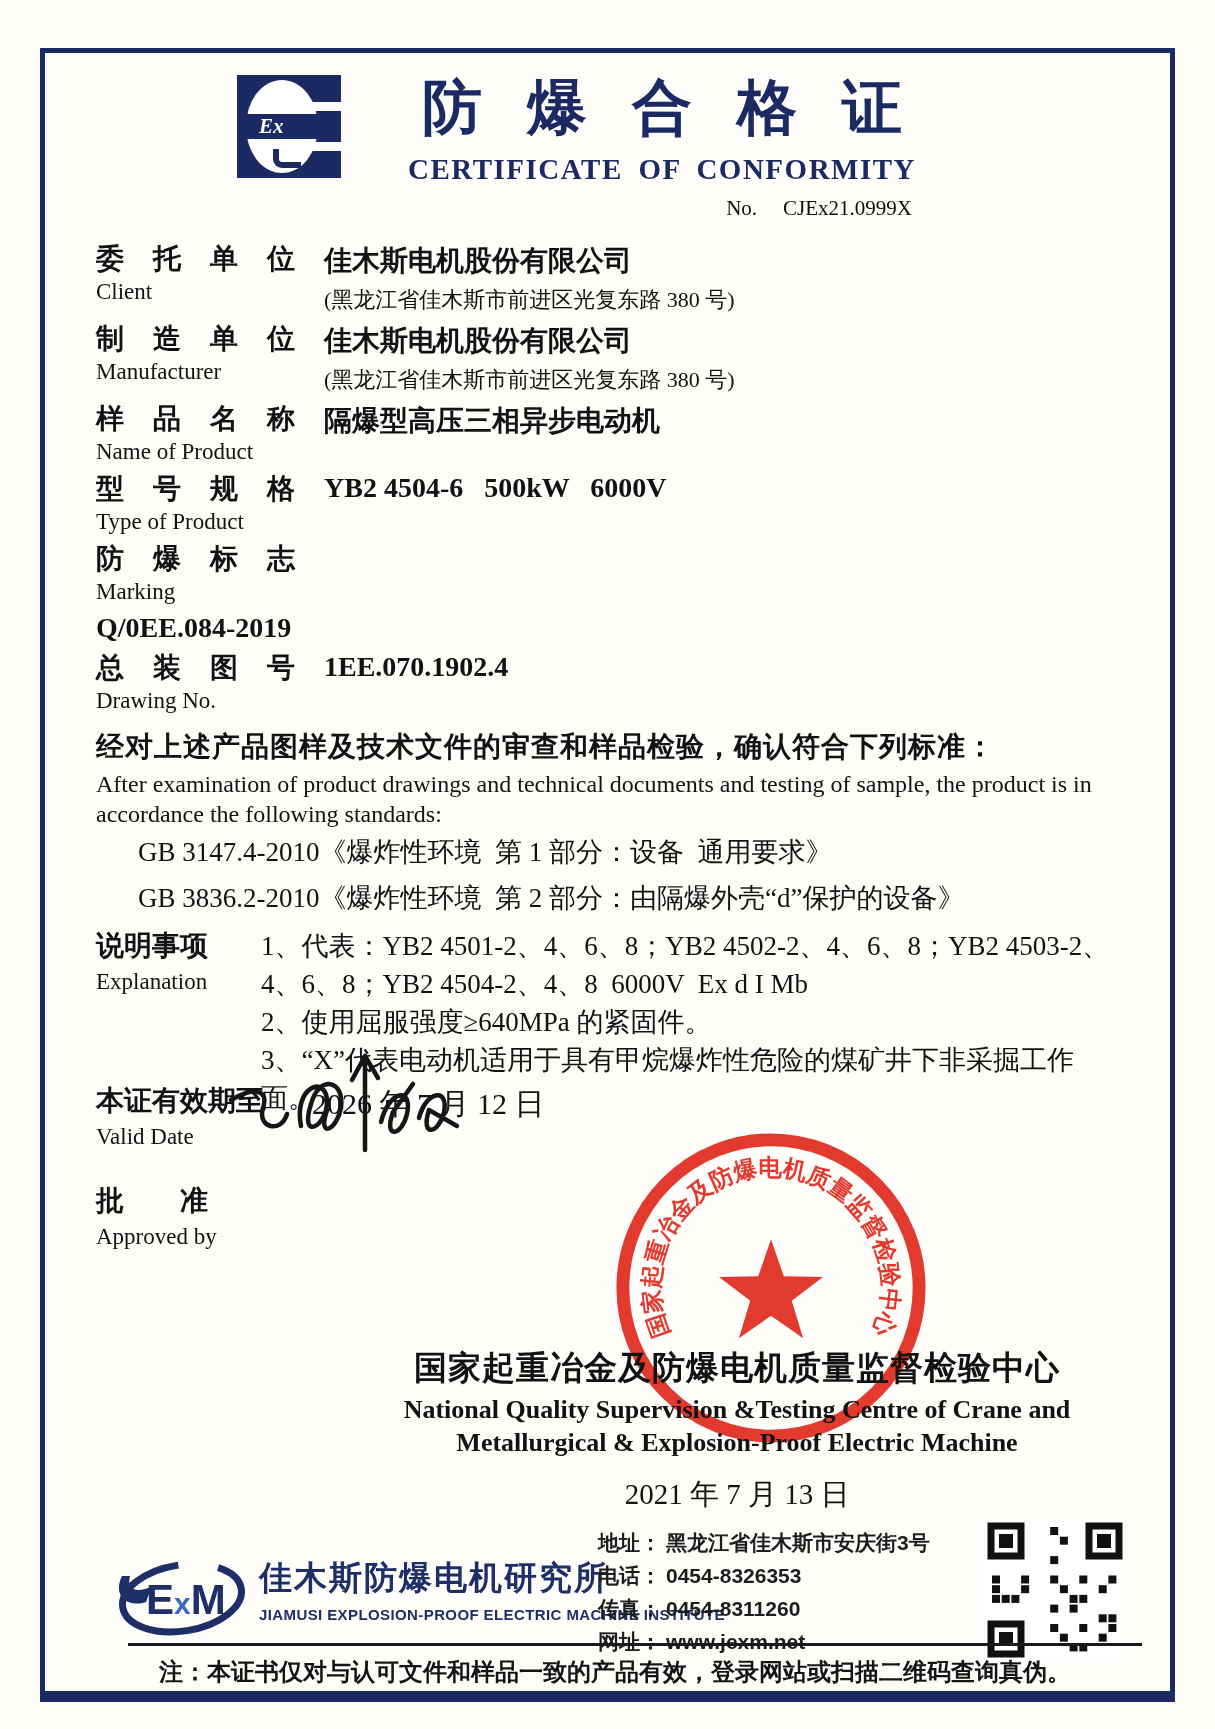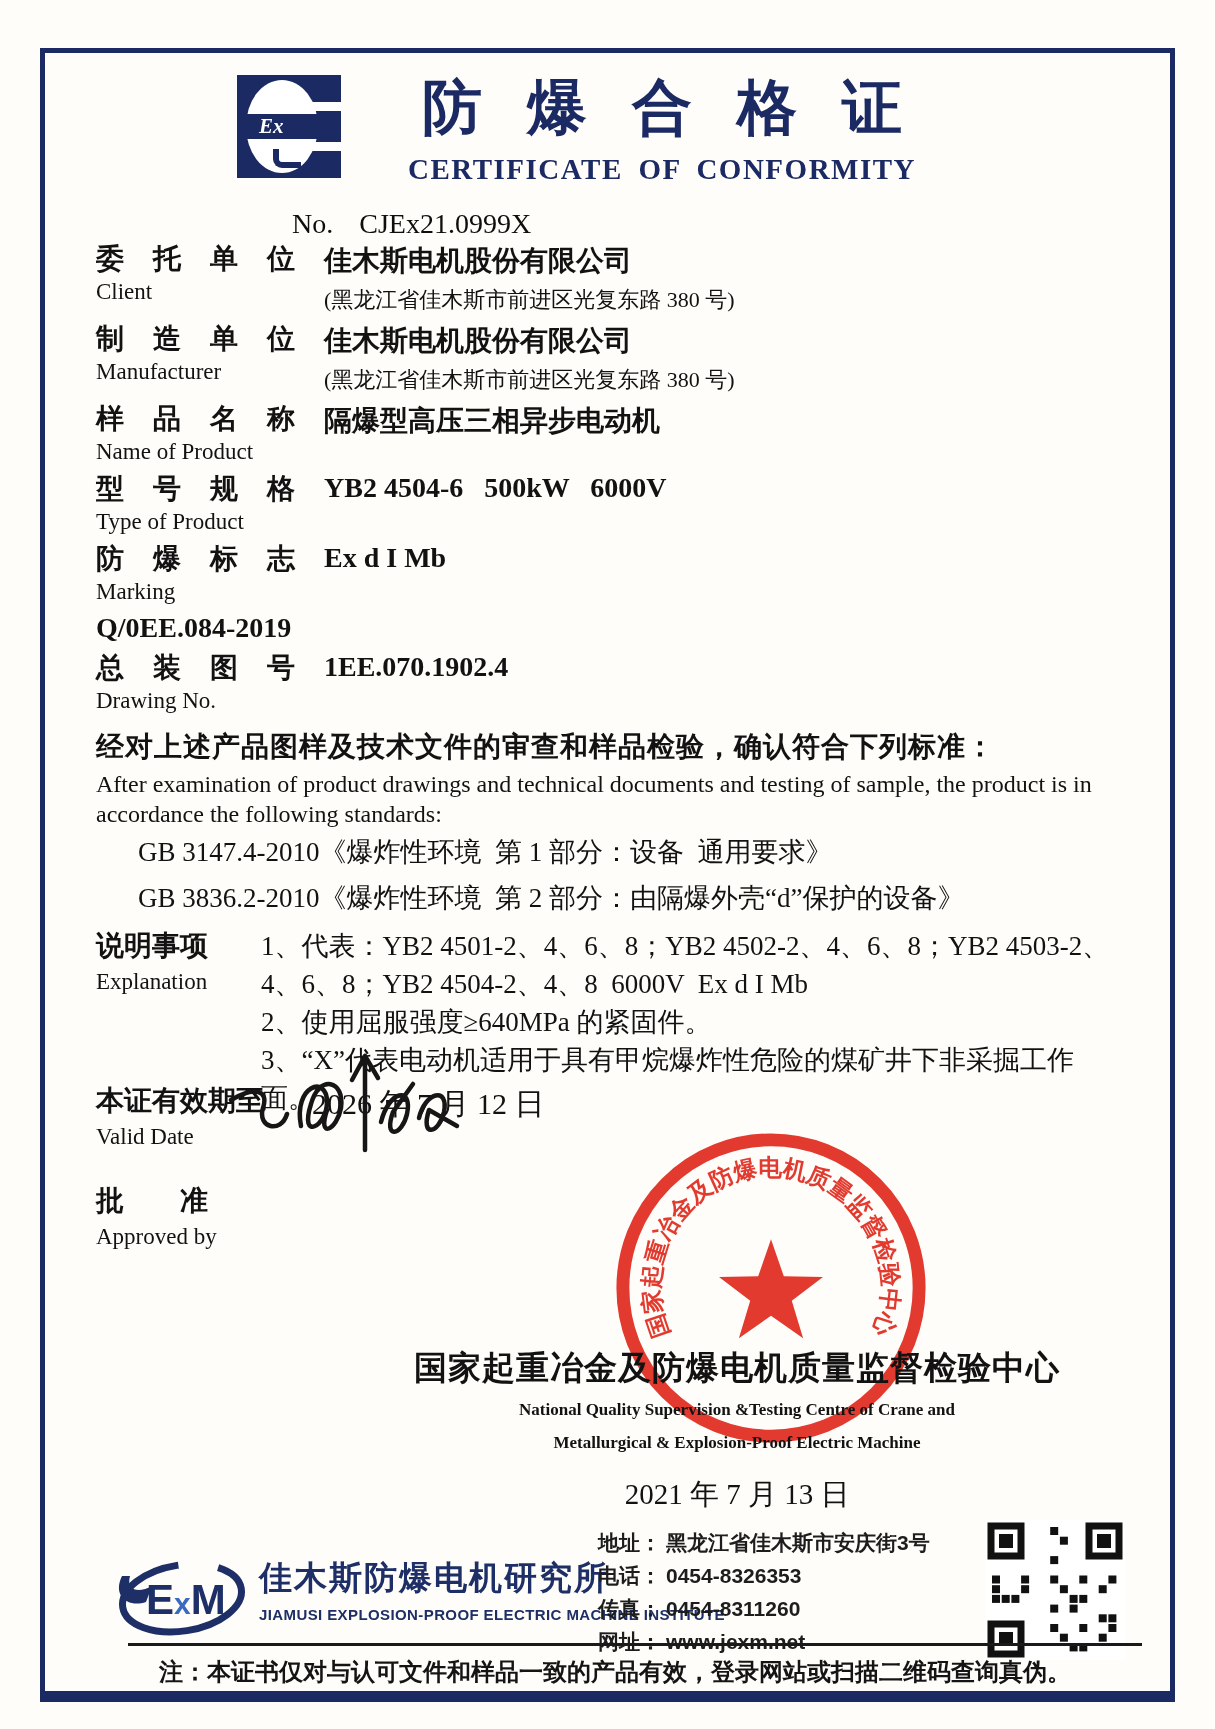--- a/index.html
+++ b/index.html
@@ -14,21 +14,21 @@
   .exlogo-slit{position:absolute;background:#fff;height:9px;}
   .exlogo-slit.s1{left:52px;top:27px;width:52px;}
   .exlogo-slit.s2{left:52px;top:67px;width:52px;}
   .exlogo-band{position:absolute;left:9px;top:39px;width:72px;height:25px;background:#1b2a63;
                color:#fff;font-weight:bold;font-style:italic;font-size:21px;line-height:25px;padding-left:13px;box-sizing:border-box;}
   .exlogo-hook{position:absolute;left:36px;top:74px;width:22px;height:13px;
                border-left:6px solid #1b2a63;border-bottom:6px solid #1b2a63;border-radius:0 0 0 9px;}
   .title-block{position:absolute;left:342px;top:68px;width:640px;text-align:center;color:#1b2a63;}
   .title-cn{font-size:60px;font-weight:bold;word-spacing:30px;white-space:pre-wrap;}
   .title-en{font-size:29px;font-weight:bold;letter-spacing:1.5px;word-spacing:7px;margin-top:4px;}
-  .no-line{position:absolute;left:292px;top:208px;width:620px;text-align:left;font-size:28px;color:#0e0e0e;}
+  .no-line{position:absolute;left:292px;top:196px;width:620px;text-align:right;font-size:21px;color:#0e0e0e;}
   .no-line .nv{margin-left:26px;}
 
   
   .flow-col{position:absolute;left:96px;top:240px;width:1018px;}
   .frow{display:flex;margin-bottom:5px;}
   .fl{width:228px;flex:none;}
   .f-cn{font-size:28px;font-weight:bold;letter-spacing:7px;word-spacing:8px;white-space:pre-wrap;}
   .f-en{font-size:23px;margin-top:1px;}
   .fv{flex:1;padding-top:2px;}
   .v{font-size:28px;font-weight:bold;white-space:pre-wrap;}
@@ -49,21 +49,21 @@
   .valid-row{position:absolute;left:96px;top:1082px;display:flex;}
   .valid-l{width:216px;flex:none;}
   .valid-v{font-size:30px;padding-top:2px;white-space:pre-wrap;}
   .appr-row{position:absolute;left:96px;top:1182px;}
 
   .sig{position:absolute;left:215px;top:1028px;}
   .stamp{position:absolute;left:602px;top:1120px;mix-blend-mode:multiply;opacity:.9;}
 
   .issuer{position:absolute;left:352px;top:1346px;width:770px;text-align:center;}
   .issuer-cn{font-size:33px;font-weight:bold;letter-spacing:1px;}
-  .issuer-en{font-size:17px;font-weight:bold;line-height:33px;margin-top:2px;}
+  .issuer-en{font-size:26px;font-weight:bold;line-height:33px;margin-top:2px;}
   .issuer-date{font-size:29px;margin-top:16px;white-space:pre-wrap;}
 
   
   .jexm{position:absolute;left:110px;top:1546px;}
   .inst{position:absolute;left:259px;top:1556px;color:#1d2f66;font-family:"Liberation Sans","DejaVu Sans",sans-serif;}
   .inst-cn{font-size:33px;font-weight:bold;letter-spacing:2px;}
   .inst-en{font-size:15px;letter-spacing:.4px;margin-top:5px;font-weight:bold;}
   .contacts{position:absolute;left:598px;top:1526px;font-family:"Liberation Sans","DejaVu Sans",sans-serif;
             font-size:21px;font-weight:bold;color:#1d1d1d;line-height:33px;}
   .contacts .cl{display:inline-block;min-width:68px;}
@@ -134,23 +134,20 @@
         </div>
       <div class="fv">
           <div class="v">YB2 4504-6   500kW   6000V</div>
         </div>
     </div>
 
     <div class="frow">
       <div class="fl">
           <div class="f-cn">防 爆 标 志</div>
         <div class="f-en">Marking</div>
-        </div>
-      <div class="fv">
-          <div class="v">Ex d I Mb</div>
         </div>
     </div>
 
     <div class="frow">
       <div class="fv">
           <div class="v">Q/0EE.084-2019</div>
         </div>
     </div>
 
     <div class="frow">

